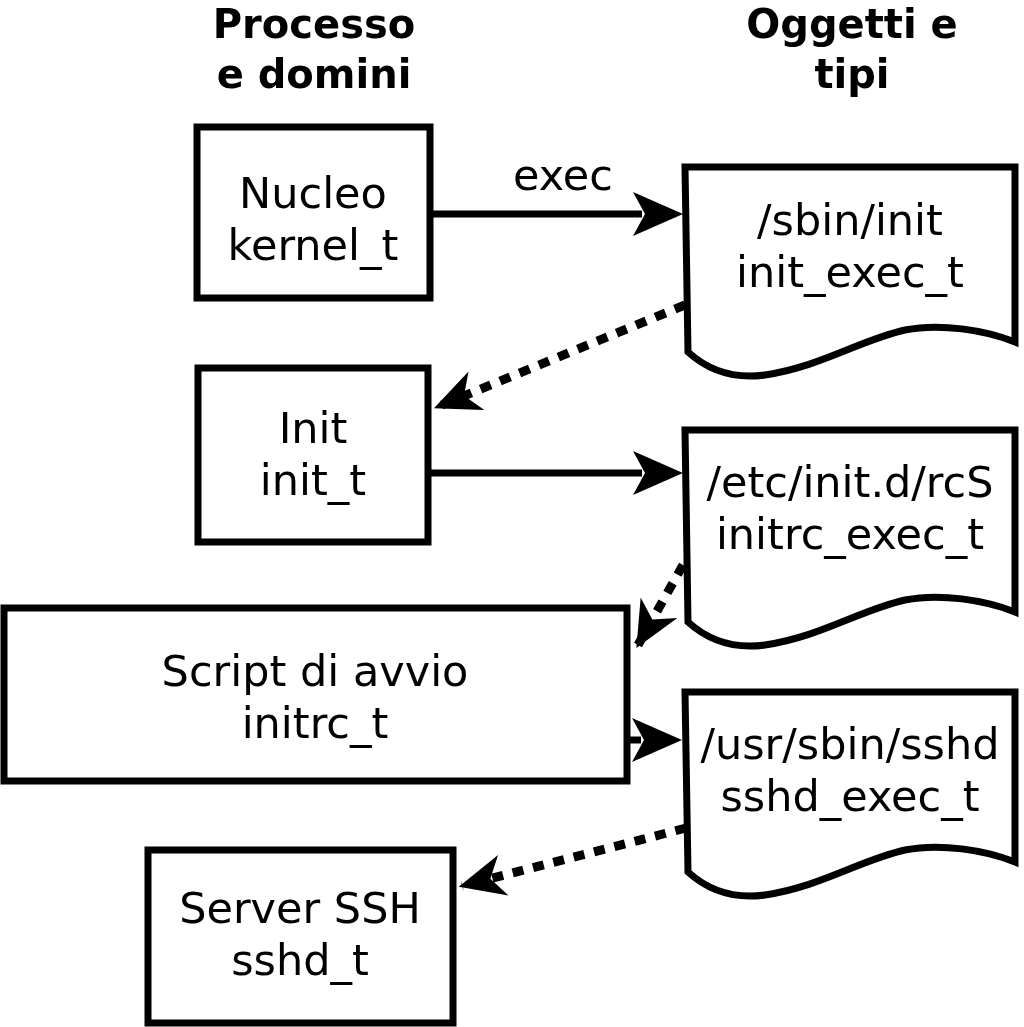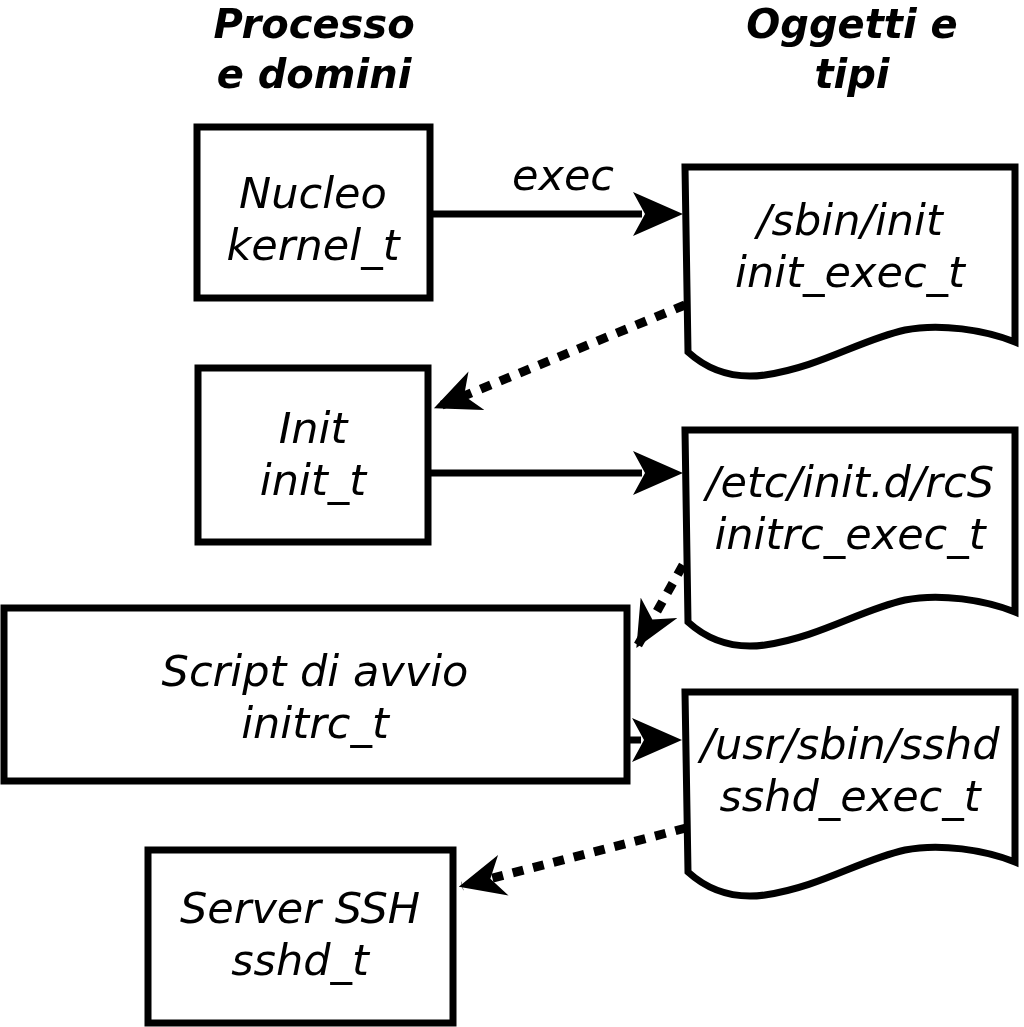--- a/index.html
+++ b/index.html
@@ -6,21 +6,20 @@
     margin: 0;
     padding: 0;
     background: #ffffff;
   }
   .canvas {
     position: relative;
     width: 1024px;
     height: 1027px;
     background: #ffffff;
     overflow: hidden;
-    font-style: italic;
   }
   svg {
     display: block;
     font-family: "DejaVu Sans", sans-serif;
   }
   .hdr {
     font-size: 40px;
     font-weight: bold;
     fill: #000000;
     text-anchor: middle;

